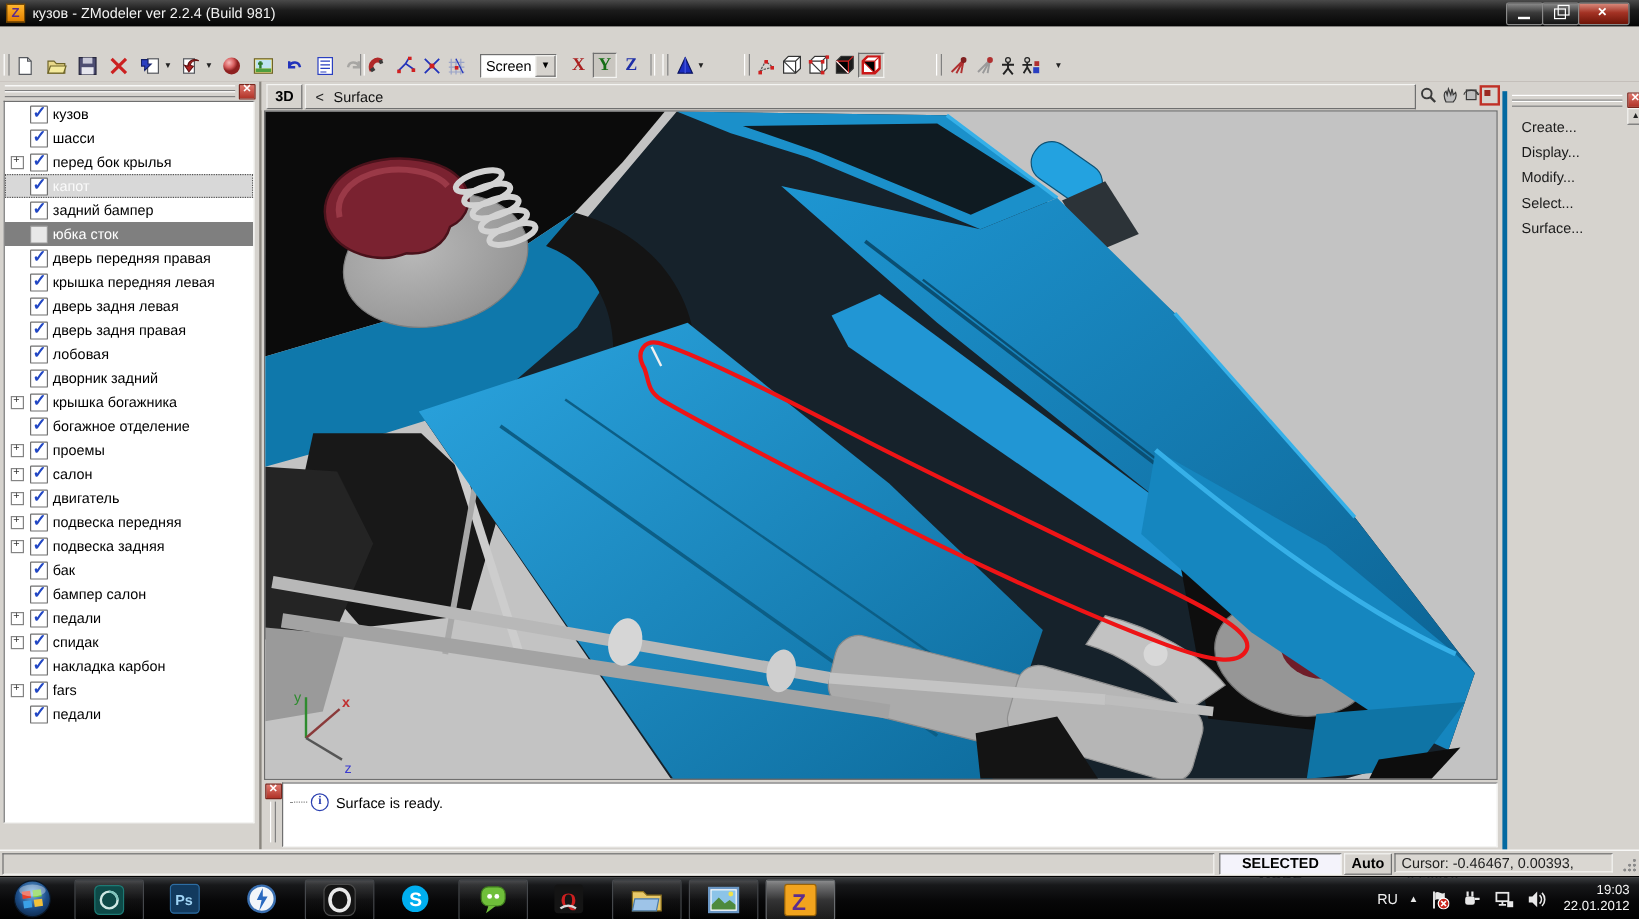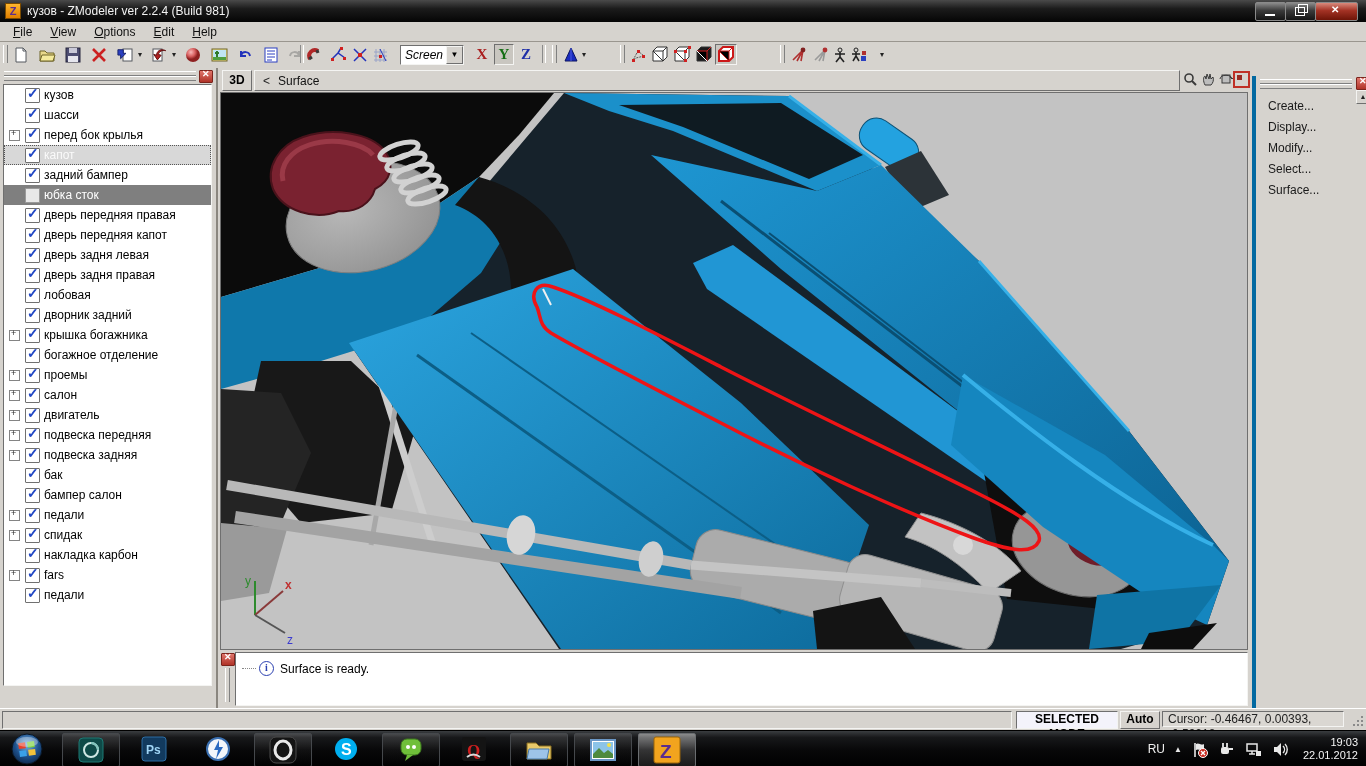--- a/index.html
+++ b/index.html
@@ -36,21 +36,21 @@
   
   #toolbar{position:absolute;left:0;top:42px;width:100%;height:26px;background:#d6d3ce;
     border-bottom:1px solid #8a867f;}
   .tbi{position:absolute;top:2px;width:22px;height:21px;display:flex;align-items:center;justify-content:center;}
   .tbi.disabled{opacity:.45;filter:grayscale(1);}
   .tbi.pressed{border:1px solid;border-color:#6f6f6f #f4f4f2 #f4f4f2 #6f6f6f;background:#c9c6c0;box-sizing:border-box;}
   .tb-sep{position:absolute;top:3px;width:2px;height:18px;border-left:1px solid #8a8a8a;border-right:1px solid #fff;}
   .tb-grip{position:absolute;top:3px;height:18px;}
   .dd{position:absolute;top:8px;font-size:8px;color:#222;}
   #screen-combo{position:absolute;left:400px;top:3px;width:62px;height:18px;background:#fff;
-    border:1px solid;border-color:#6f6f6f #f4f4f2 #f4f4f2 #6f6f6f;display:flex;align-items:center;font-style:italic;}
+    border:1px solid;border-color:#6f6f6f #f4f4f2 #f4f4f2 #6f6f6f;display:flex;align-items:center;}
   #screen-combo .val{flex:1;padding-left:4px;font-size:12px;}
   #screen-combo .btn{width:15px;height:16px;background:#d6d3ce;border:1px solid;
     border-color:#f4f4f2 #6f6f6f #6f6f6f #f4f4f2;font-size:8px;text-align:center;line-height:15px;}
   .axisbtn{position:absolute;top:2px;width:20px;height:21px;display:flex;align-items:center;justify-content:center;
     font-family:"Liberation Serif",serif;font-weight:bold;font-size:15px;}
   
   #main{position:absolute;left:0;top:68px;width:100%;height:640px;background:#d6d3ce;}
   
   #sidebar{position:absolute;left:0;top:0;width:216px;height:640px;background:#d6d3ce;border-right:2px solid #8a867f;}
   #sb-grip1{position:absolute;left:4px;top:3px;width:192px;}
@@ -152,27 +152,20 @@
         </div>
       <div class="winbtn">
           <span class="glyph-res"></span>
         </div>
       <div class="winbtn close">
           <span class="glyph-x">✕</span>
         </div>
     </div>
   </div>
 
-  <div id="menubar">
-      <span class="menu-item"><u>F</u>ile</span>
-      <span class="menu-item"><u>V</u>iew</span>
-      <span class="menu-item"><u>O</u>ptions</span>
-      <span class="menu-item"><u>E</u>dit</span>
-      <span class="menu-item"><u>H</u>elp</span>
-    </div>
 
   <div id="toolbar">
     <div class="tb-grip vgrip" style="left:3px"></div>
     <div class="tbi" style="left:10px">
       <svg width="16" height="16">
           <path d="M3,1 h7 l3,3 v11 h-10 z" fill="#fff" stroke="#55585e"></path>
           <path d="M10,1 v3 h3" fill="none" stroke="#55585e"></path>
         </svg>
       </div>
     <div class="tbi" style="left:36px">
@@ -386,21 +379,21 @@
           <div class="lrow hilite">
             <span class="cb"></span>
             <span class="lbl">юбка сток</span>
           </div>
           <div class="lrow">
             <span class="cb checked"></span>
             <span class="lbl">дверь передняя правая</span>
           </div>
           <div class="lrow">
             <span class="cb checked"></span>
-            <span class="lbl">дверь передняя капот</span>
+            <span class="lbl">крышка передняя левая</span>
           </div>
           <div class="lrow">
             <span class="cb checked"></span>
             <span class="lbl">дверь задня левая</span>
           </div>
           <div class="lrow">
             <span class="cb checked"></span>
             <span class="lbl">дверь задня правая</span>
           </div>
           <div class="lrow">

